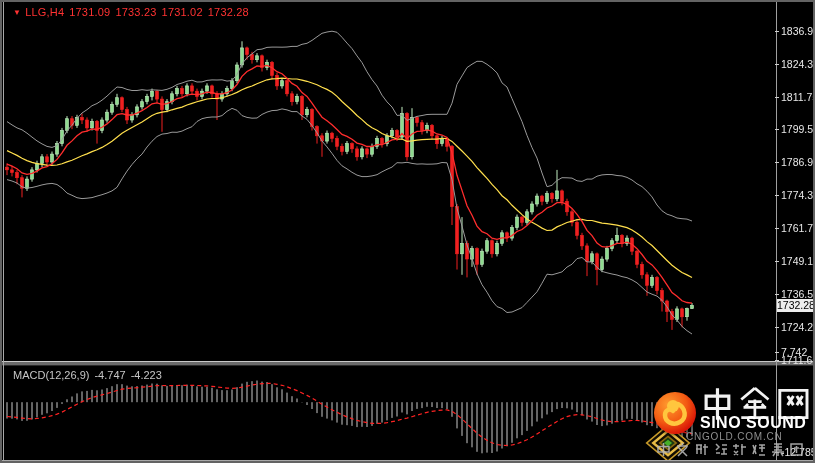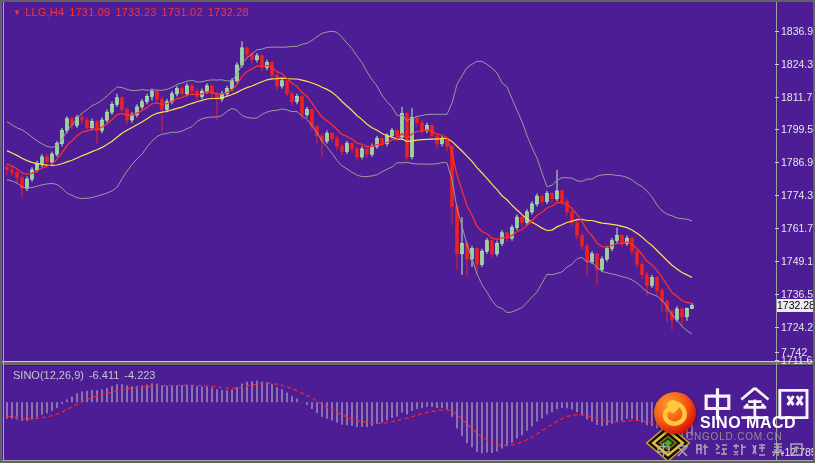--- a/index.html
+++ b/index.html
@@ -1,16 +1,16 @@
 <!DOCTYPE html>
 <html><head>
 <meta charset="utf-8">
 <style>
   html,body{margin:0;padding:0;background:#2b2b2b;}
-  .frame{position:relative;width:815px;height:463px;background:#4c1d95;overflow:hidden;
+  .frame{position:relative;width:815px;height:463px;background:#000000;overflow:hidden;
          font-family:"Liberation Sans",sans-serif;}
   .frame-border{position:absolute;inset:0;border:2px solid #636363;pointer-events:none;z-index:40;}
   .left-light{position:absolute;left:3px;top:2px;width:1px;height:459px;background:#a8a8a8;z-index:41;}
   .bottom-light{position:absolute;left:2px;right:2px;bottom:2px;height:1px;background:#a8a8a8;z-index:41;}
   svg.pane{position:absolute;left:0;}
   #main-chart{top:0;width:815px;height:362px;}
   #macd-chart{top:366px;width:815px;height:95px;}
   .pane-sep{position:absolute;left:2px;right:2px;top:361px;height:3px;background:#6a6a6a;
             border-top:1px solid #c9c9c9;border-bottom:1px solid #2b2b2b;z-index:5;}
   .axis-line{position:absolute;left:776px;top:2px;bottom:2px;width:1px;background:#9f9f9f;z-index:6;}
@@ -487,21 +487,21 @@
       <div class="ptick" style="top: 222px;">1761.70</div>
       <div class="ptick" style="top: 255px;">1749.10</div>
       <div class="ptick" style="top: 288px;">1736.50</div>
       <div class="ptick" style="top: 321px;">1724.25</div>
       <div class="ptick" style="top: 354px;">1711.65</div>
     </div>
 
   <div class="price-tag" id="price-tag" style="top: 299px;">1732.28</div>
 
   <div class="macd-label">
-    <span>SINO(12,26,9)</span><span>-6.411</span><span>-4.223</span>
+    <span>MACD(12,26,9)</span><span>-4.747</span><span>-4.223</span>
   </div>
 
   <div class="mtick" id="macd-max">7.742</div>
   <div class="mtick" id="macd-min">-12.785</div>
 
   <div class="logo">
     <svg class="logo-diamond" width="52" height="36" viewBox="0 0 52 44">
       <polygon points="26,0 52,22 26,44 0,22" fill="#120d02" stroke="#c89b2a" stroke-width="2"></polygon>
       <polygon points="26,7 44,22 26,37 8,22" fill="none" stroke="#e8bc46" stroke-width="3"></polygon>
       <polygon points="26,14 36,22 26,30 16,22" fill="#1a3a10" stroke="#8a6a10" stroke-width="2"></polygon>
@@ -520,21 +520,21 @@
       </g>
 
       <g stroke="#fff" stroke-width="2.4" fill="none" opacity="0.95" transform="translate(33,0)">
         <path d="M14 1 L2 11 M14 1 L26 11 M8 13 H20 M4 18 H24 M14 11 V26 M2 27 H26 M8 15 L5 18 M20 15 L23 18"></path>
       </g>
 
       <g stroke="#fff" stroke-width="2.6" fill="none" opacity="0.95" transform="translate(66,0)">
         <path d="M3 3 H27 V27 H3 Z M10 8 L15 16 M15 8 L10 16 M18 8 L23 16 M23 8 L18 16"></path>
       </g>
     </svg>
-    <div class="brand-en">SINO MACD</div>
+    <div class="brand-en">SINO SOUND</div>
     <div class="brand-domain">CNGOLD.COM.CN</div>
     <svg class="tagline" width="156" height="16" viewBox="0 0 156 16" title="中文财经新媒体集团">
       <g stroke="#b5b5b5" stroke-width="1.5" fill="none" opacity="0.9">
         <path d="M7.5 1 V14 M2 4.5 H13 V10 H2 Z"></path>
         <path transform="translate(19,0)" d="M7.5 1 V3 M2 4 H13 M12 5 L3 14 M3 5 L12 14"></path>
         <path transform="translate(38,0)" d="M2 3 H8 M2 7 H8 M3 3 V12 M7 3 V12 M11 2 V13 M9 5 H14"></path>
         <path transform="translate(57,0)" d="M3 2 L6 5 L3 8 M3 11 H7 M9 3 H14 M9 7 H14 M11 7 V12 M8 12 H14"></path>
         <path transform="translate(76,0)" d="M4 2 V7 M1 4 H7 M2 9 L6 13 M6 9 L2 13 M10 2 V13 M9 5 H14"></path>
         <path transform="translate(95,0)" d="M2 3 L5 12 M5 3 L2 12 M3 7 H5 M8 3 H14 M8 6 H14 M11 3 V10 M8 13 H14"></path>
         <path transform="translate(114,0)" d="M4 2 H12 M4 5 H12 M4 8 H12 M8 2 V8 M2 10 H14 M8 10 V14 M5 11 L3 14 M11 11 L13 14"></path>

